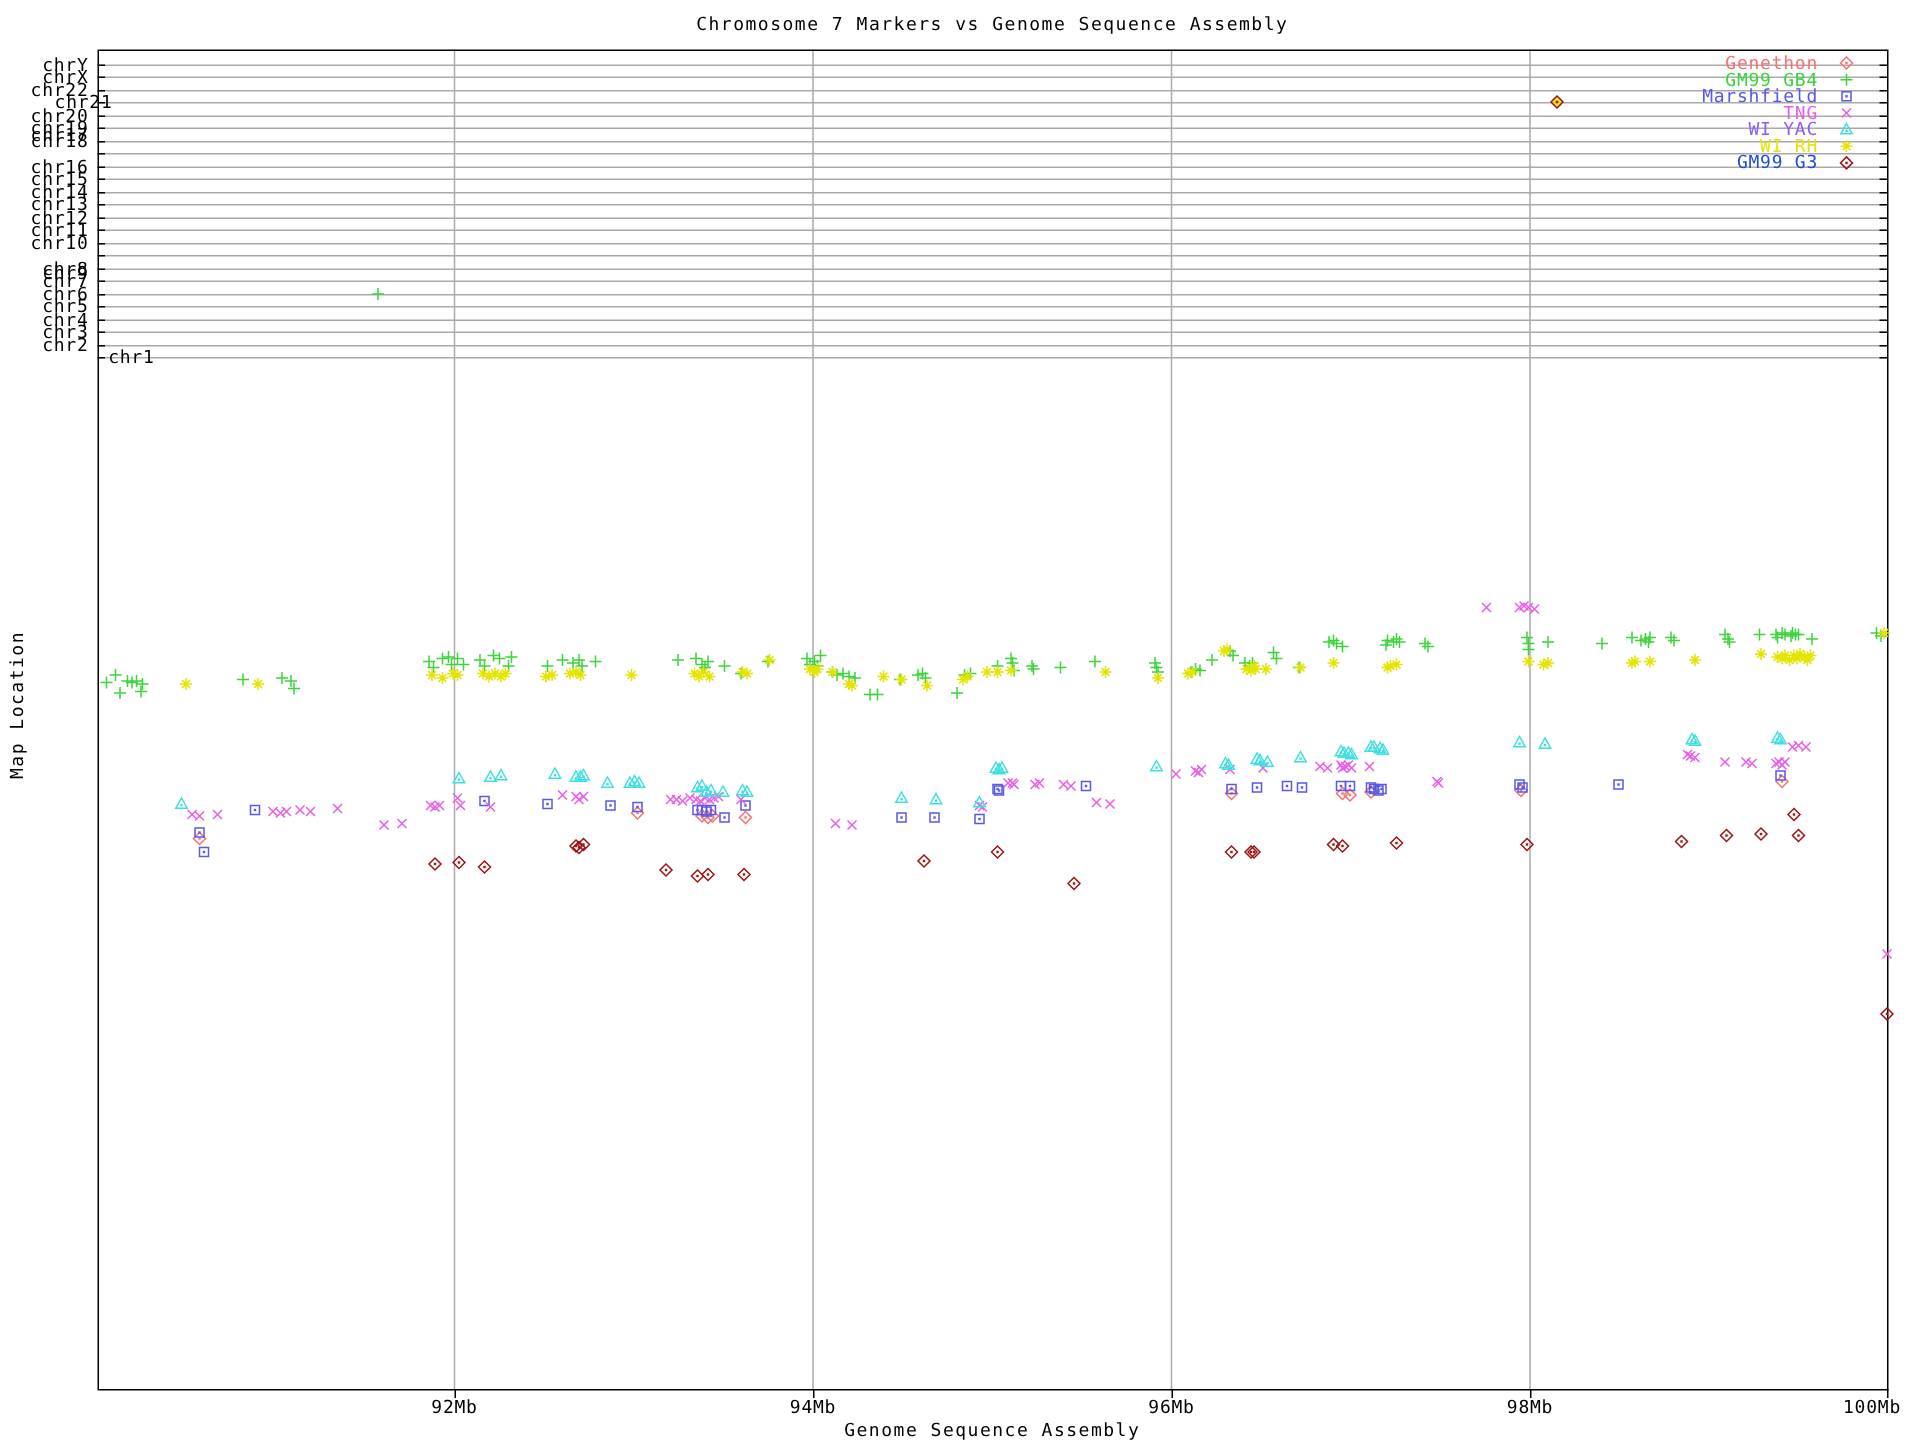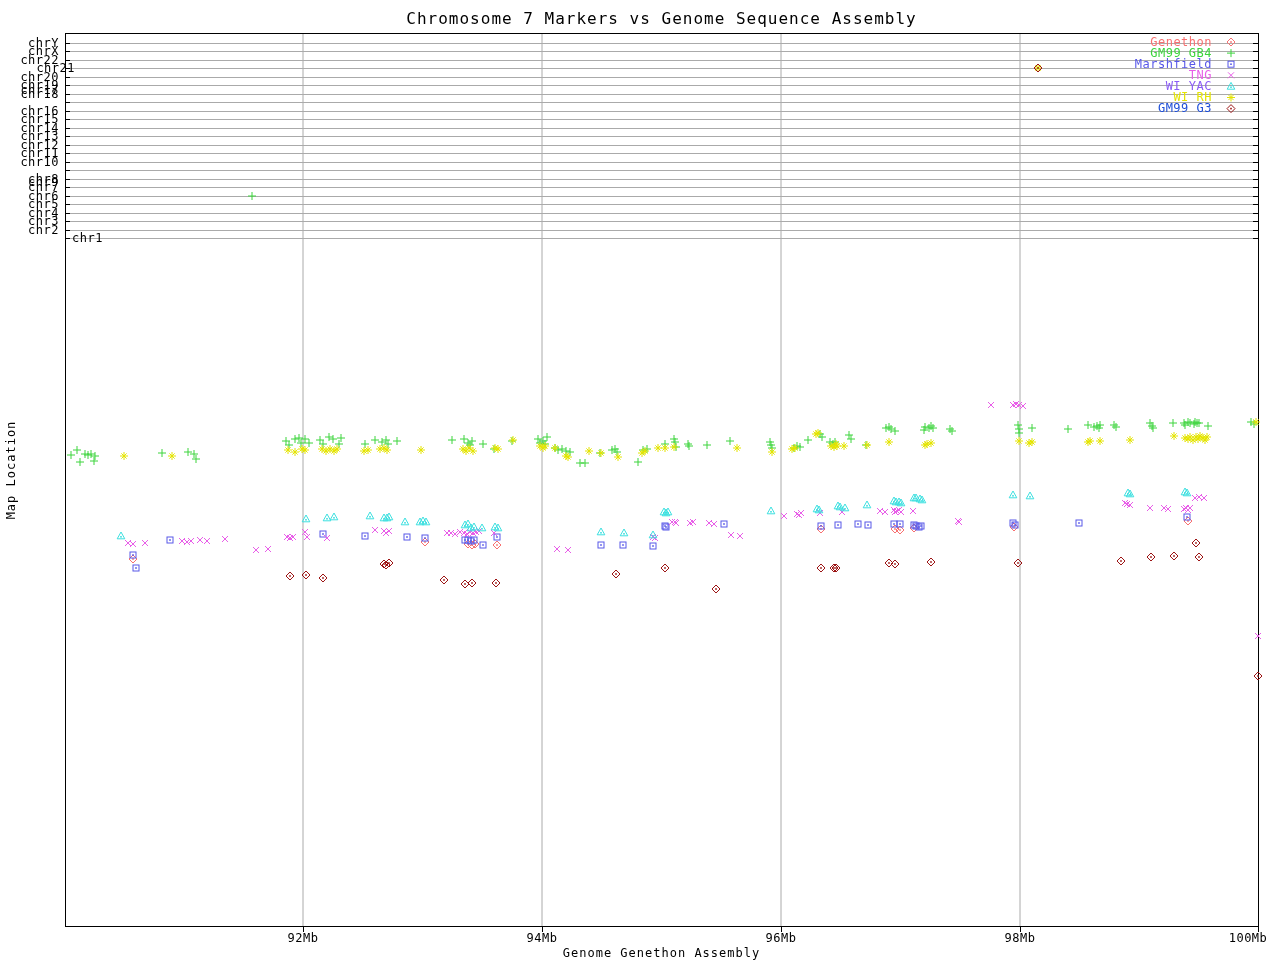--- a/index.html
+++ b/index.html
@@ -3,21 +3,21 @@
 <meta charset="utf-8">
 <style>
   html,body{margin:0;padding:0;background:#fff;}
   #canvas{
     position:relative;width:1280px;height:960px;background:#ffffff;overflow:hidden;
     font-family:"DejaVu Sans Mono","Liberation Mono",monospace;color:#000;
   }
   #plot{position:absolute;left:0;top:0;}
   .title{
     position:absolute;left:65px;top:9px;width:1193px;text-align:center;
-    font-size:16px;letter-spacing:1px;white-space:nowrap;
+    font-size:12px;letter-spacing:1px;white-space:nowrap;
   }
   .xlabel{
     position:absolute;left:65px;top:946px;width:1193px;text-align:center;
     font-size:12px;letter-spacing:1px;white-space:nowrap;
   }
   .ylabel{
     position:absolute;left:11px;top:470px;font-size:12px;letter-spacing:1px;
     white-space:nowrap;transform:translate(-50%,-50%) rotate(-90deg);
   }
   .chr-label{
@@ -32,21 +32,21 @@
     position:absolute;right:68px;text-align:right;font-size:12px;
     letter-spacing:0.5px;line-height:12px;white-space:nowrap;
   }
 </style>
 </head>
 <body>
 
 <div id="canvas">
   <div class="title">Chromosome 7 Markers vs Genome Sequence Assembly</div>
   <div class="ylabel">Map Location</div>
-  <div class="xlabel">Genome Genethon Assembly</div>
+  <div class="xlabel">Genome Sequence Assembly</div>
   <svg id="plot" width="1280" height="960">
       <g>
         <line x1="303" y1="33" x2="303" y2="926" stroke="#aaaaaa" stroke-width="1"></line>
         <line x1="542" y1="33" x2="542" y2="926" stroke="#aaaaaa" stroke-width="1"></line>
         <line x1="781" y1="33" x2="781" y2="926" stroke="#aaaaaa" stroke-width="1"></line>
         <line x1="1020" y1="33" x2="1020" y2="926" stroke="#aaaaaa" stroke-width="1"></line>
       </g>
       <g>
         <line x1="66" y1="43.5" x2="1257" y2="43.5" stroke="#aaaaaa" stroke-width="1"></line>
         <line x1="65" y1="43.5" x2="70" y2="43.5" stroke="#000000" stroke-width="1"></line>

